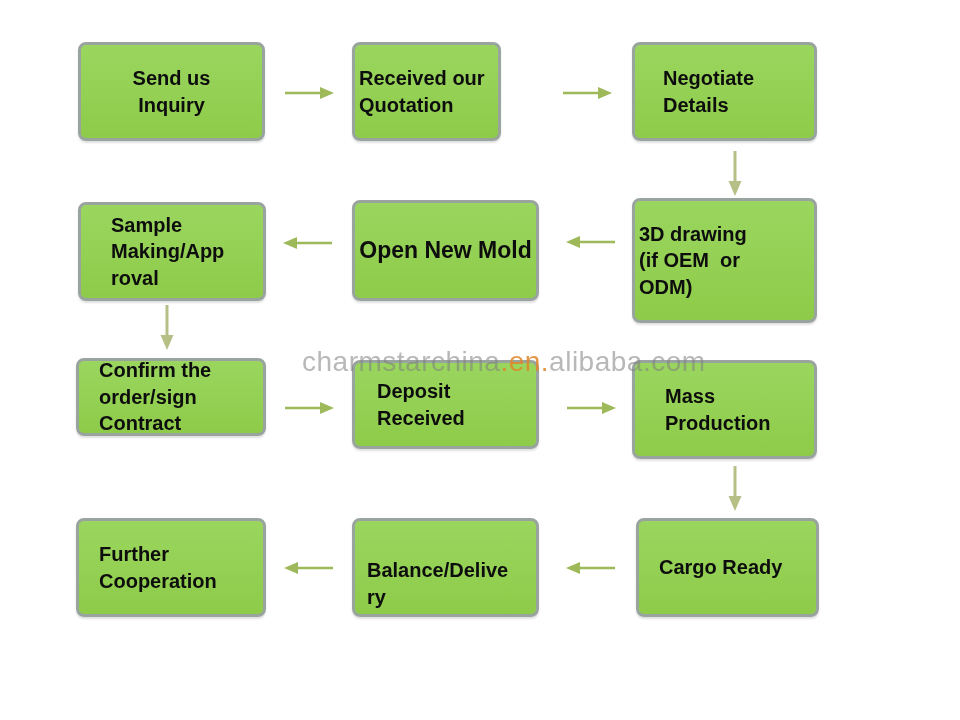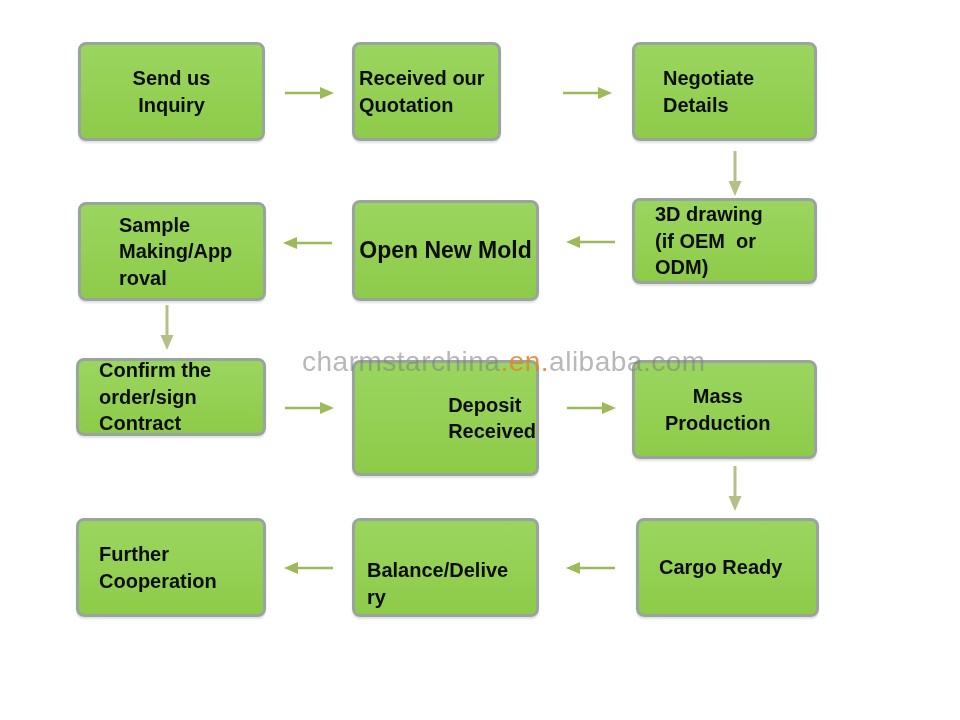--- a/index.html
+++ b/index.html
@@ -22,26 +22,26 @@
     font-weight:700;
     font-size:20px;
     color:#0d0d0d;
     line-height:1.32;
   }
   .node .lbl{white-space:pre-wrap;}
   
   .n1 {left:78px; top:42px; width:187px;height:99px; justify-content:center;text-align:center;}
   .n2 {left:352px;top:42px; width:149px;height:99px; padding-left:4px;}
   .n3 {left:632px;top:42px; width:185px;height:99px; padding-left:28px;}
-  .n4 {left:632px;top:198px;width:185px;height:86px;padding-left:20px;}
+  .n4 {left:632px;top:198px;width:185px;height:125px;padding-left:4px;}
   .n5 {left:352px;top:200px;width:187px;height:101px;justify-content:center;text-align:center;font-size:23px;}
-  .n6 {left:78px; top:202px;width:188px;height:99px; padding-left:38px;}
+  .n6 {left:78px; top:202px;width:188px;height:99px; padding-left:30px;}
   .n7 {left:76px; top:358px;width:190px;height:78px;padding-left:20px;}
-  .n8 {left:352px;top:360px;width:187px;height:116px; padding-left:30px;justify-content:flex-end;}
-  .n9 {left:632px;top:360px;width:185px;height:99px; padding-left:30px;text-align:center;}
+  .n8 {left:352px;top:360px;width:187px;height:89px; padding-left:22px;}
+  .n9 {left:632px;top:360px;width:185px;height:99px; padding-left:30px;}
   .n10{left:76px; top:518px;width:190px;height:99px; padding-left:20px;}
   .n11{left:352px;top:518px;width:187px;height:99px; padding-left:12px;align-items:flex-end;padding-bottom:4px;}
   .n12{left:636px;top:518px;width:183px;height:99px; padding-left:20px;}
   
   .arrow{position:absolute;}
   .a1{left:283px;top:84px;}
   .a2{left:561px;top:84px;}
   .a3{left:565px;top:233px;}
   .a4{left:282px;top:234px;}
   .a5{left:283px;top:399px;}

